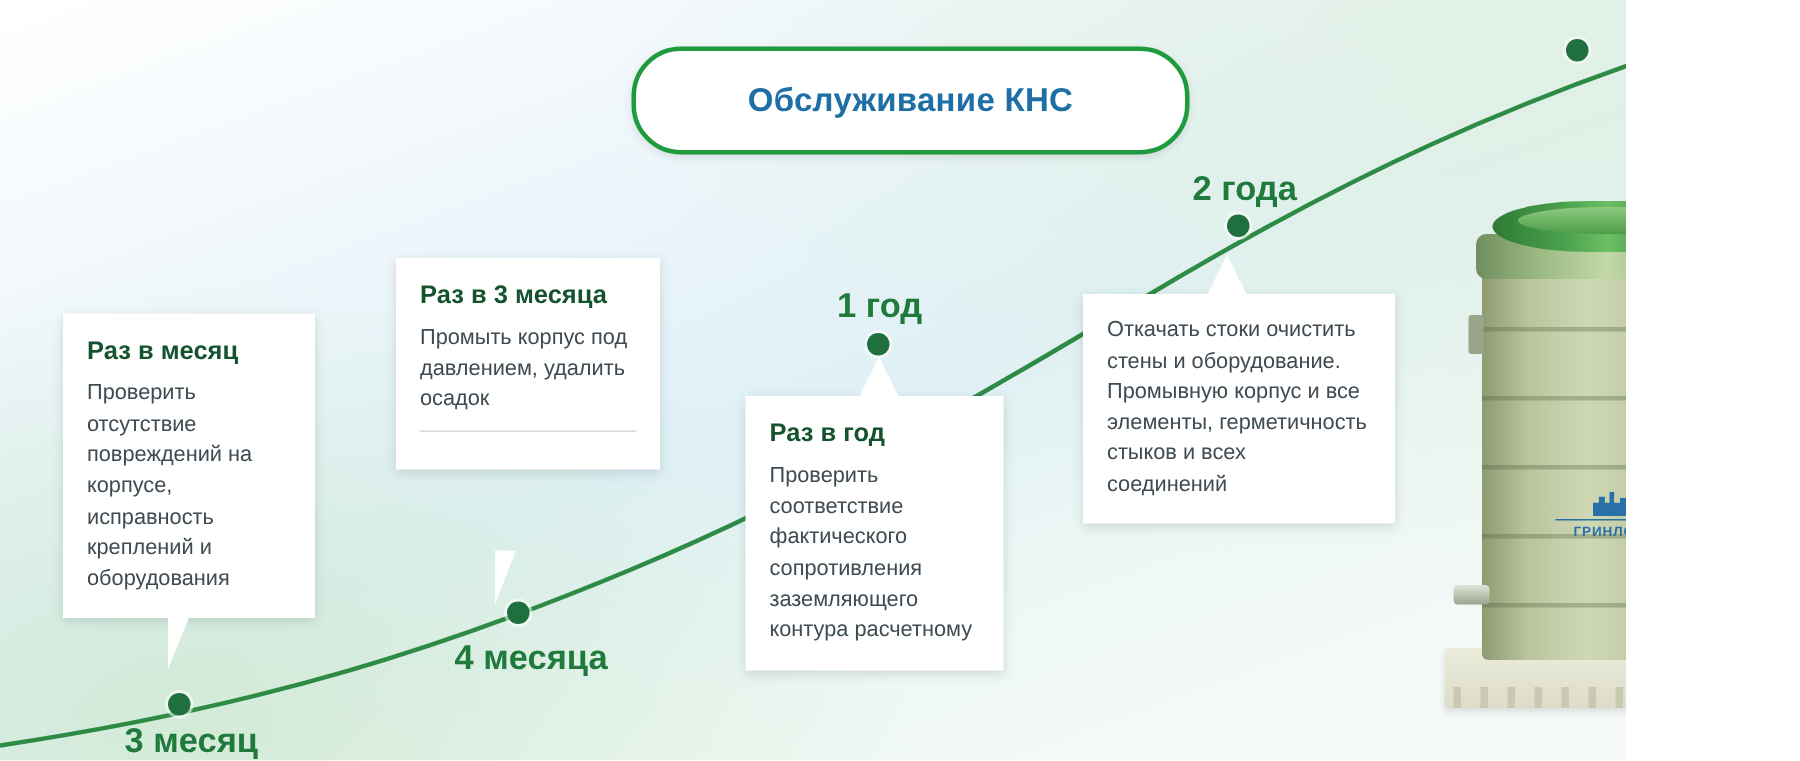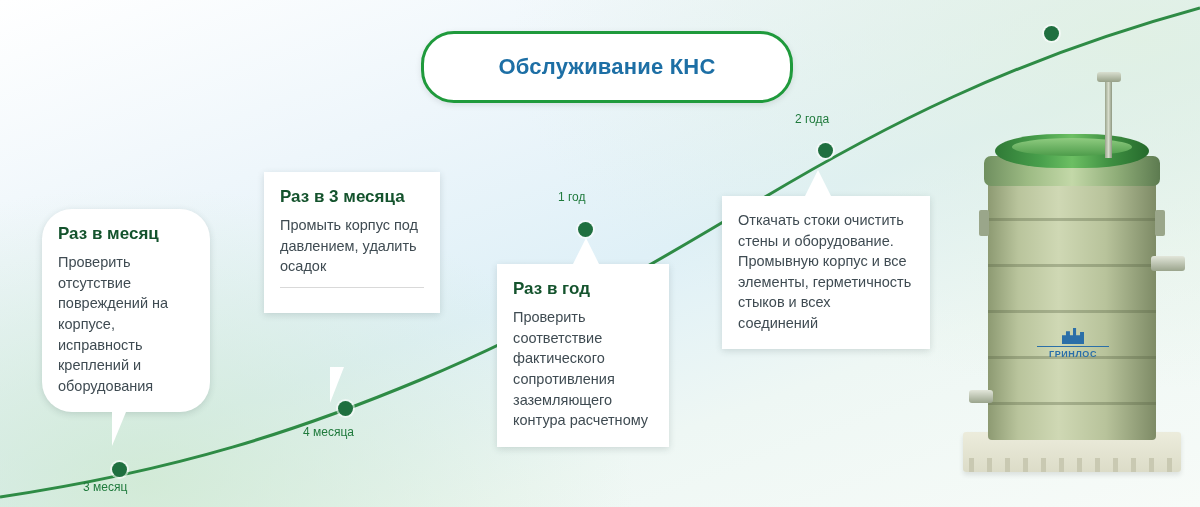--- a/index.html
+++ b/index.html
@@ -2,21 +2,21 @@
 <html><head>
 <meta charset="utf-8">
 <style>
   html,body{margin:0;padding:0;}
   body{
     width:1200px;height:507px;overflow:hidden;
     font-family:"Liberation Sans", sans-serif;
     background:#ffffff;
   }
   #stage{
-    position:relative;width:1200px;height:507px;
+    position:relative;width:1084px;height:507px;
     background:linear-gradient(160deg,#ffffff 0%,#eef6fb 28%,#dff0f7 52%,#eef7f4 72%,#f7fbf8 100%);
     overflow:hidden;
   }
   
   .wash{
     position:absolute;inset:0;
     background:
       radial-gradient(700px 420px at 12% 95%, rgba(205,232,205,.75), rgba(205,232,205,0) 70%),
       radial-gradient(900px 500px at 95% 8%, rgba(224,240,224,.8), rgba(224,240,224,0) 70%);
   }
@@ -44,29 +44,29 @@
   }
   .card p{
     margin:0;color:#3f4b52;font-size:14.5px;line-height:1.42;
   }
   .card .divider{
     height:1px;background:#d9d9d9;margin:10px 0 9px 0;
   }
   
   .ptr{position:absolute;width:0;height:0;}
 
-  .c1{left:42px;top:209px;width:168px;border-radius:30px;}
+  .c1{left:42px;top:209px;width:168px;}
   .c1 h3{font-size:17px;}
   .c2{left:264px;top:172px;width:176px;}
   .c3{left:497px;top:264px;width:172px;}
   .c4{left:722px;top:196px;width:208px;}
 
   
   .dot{position:absolute;width:15px;height:15px;border-radius:50%;background:#1f6f3f;box-shadow:0 0 0 2px rgba(255,255,255,.55);}
-  .nlabel{position:absolute;color:#1f7a3c;font-size:12px;font-weight:normal;white-space:nowrap;}
+  .nlabel{position:absolute;color:#1f7a3c;font-size:23px;font-weight:bold;white-space:nowrap;}
 
   
   .tank-wrap{position:absolute;left:955px;top:60px;width:235px;height:430px;}
   .base{
     position:absolute;left:8px;top:372px;width:218px;height:40px;
     background:linear-gradient(180deg,#ececdc 0%,#dcdcc8 100%);
     border-radius:3px;box-shadow:0 3px 5px rgba(0,0,0,.10);
   }
   .base-ribs{position:absolute;left:14px;top:398px;width:206px;height:14px;}
   .base-ribs i{position:absolute;top:0;width:5px;height:14px;background:#c9c9b2;display:block;}

